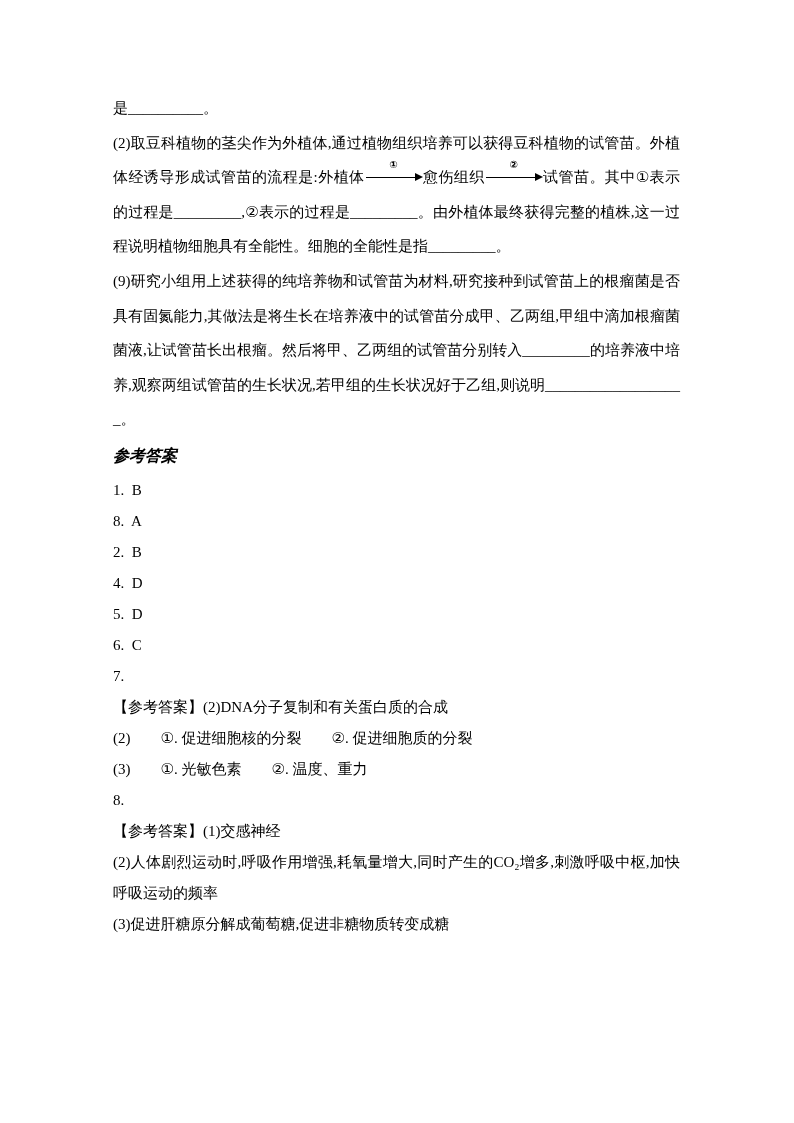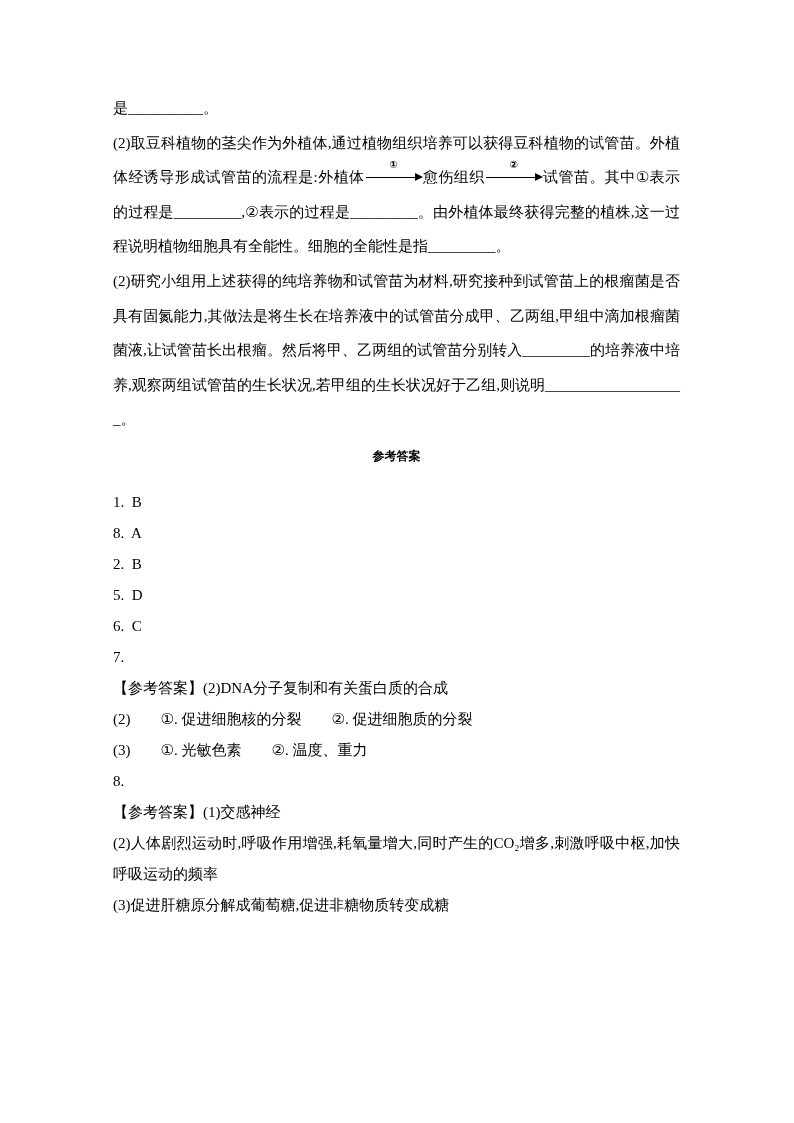--- a/index.html
+++ b/index.html
@@ -18,26 +18,27 @@
   }
   .para {
     margin: 0;
     line-height: 34.6px;
     text-align: justify;
     word-break: break-all;
     white-space: pre-wrap;
   }
   .answers-title {
     margin: 4px 0 4px 0;
-    text-align: center;
-    font-size: 12px;
+    text-align: left;
+    font-size: 16px;
     font-weight: 700;
     line-height: 30px;
+    font-style: italic;
   }
-  .answers { margin-top: 16px; }
+  .answers { margin-top: 4px; }
   .ans {
     margin: 0;
     line-height: 31px;
     white-space: pre-wrap;
     text-align: justify;
     word-break: break-all;
   }
   
   .arrow {
     display: inline-block;
@@ -76,29 +77,30 @@
 </style>
 </head>
 <body>
 
 <div class="page">
 
   <p class="para">是__________。</p>
 
   <p class="para"><span>(2)取豆科植物的茎尖作为外植体,通过植物组织培养可以获得豆科植物的试管苗。外植体经诱导形成试管苗的流程是:外植体</span><span class="arrow"><span class="lbl">①</span><span class="shaft"></span></span><span>愈伤组织</span><span class="arrow"><span class="lbl">②</span><span class="shaft"></span></span><span>试管苗。其中①表示的过程是_________,②表示的过程是_________。由外植体最终获得完整的植株,这一过程说明植物细胞具有全能性。细胞的全能性是指_________。</span></p>
 
-  <p class="para">(2)研究小组用上述获得的纯培养物和试管苗为材料,研究接种到试管苗上的根瘤菌是否具有固氮能力,其做法是将生长在培养液中的试管苗分成甲、乙两组,甲组中滴加根瘤菌菌液,让试管苗长出根瘤。然后将甲、乙两组的试管苗分别转入_________的培养液中培养,观察两组试管苗的生长状况,若甲组的生长状况好于乙组,则说明___________________。</p>
+  <p class="para">(9)研究小组用上述获得的纯培养物和试管苗为材料,研究接种到试管苗上的根瘤菌是否具有固氮能力,其做法是将生长在培养液中的试管苗分成甲、乙两组,甲组中滴加根瘤菌菌液,让试管苗长出根瘤。然后将甲、乙两组的试管苗分别转入_________的培养液中培养,观察两组试管苗的生长状况,若甲组的生长状况好于乙组,则说明___________________。</p>
 
 
   <h2 class="answers-title">参考答案</h2>
 
   <div class="answers">
     <p class="ans">1.  B</p>
     <p class="ans">8.  A</p>
     <p class="ans">2.  B</p>
+    <p class="ans">4.  D</p>
     <p class="ans">5.  D</p>
     <p class="ans">6.  C</p>
 
     <p class="ans">7.</p>
     <p class="ans">【参考答案】(2)DNA分子复制和有关蛋白质的合成</p>
     <p class="ans">(2)　　①. 促进细胞核的分裂　　②. 促进细胞质的分裂</p>
     <p class="ans">(3)　　①. 光敏色素　　②. 温度、重力</p>
 
     <p class="ans">8.</p>
     <p class="ans">【参考答案】(1)交感神经</p>

